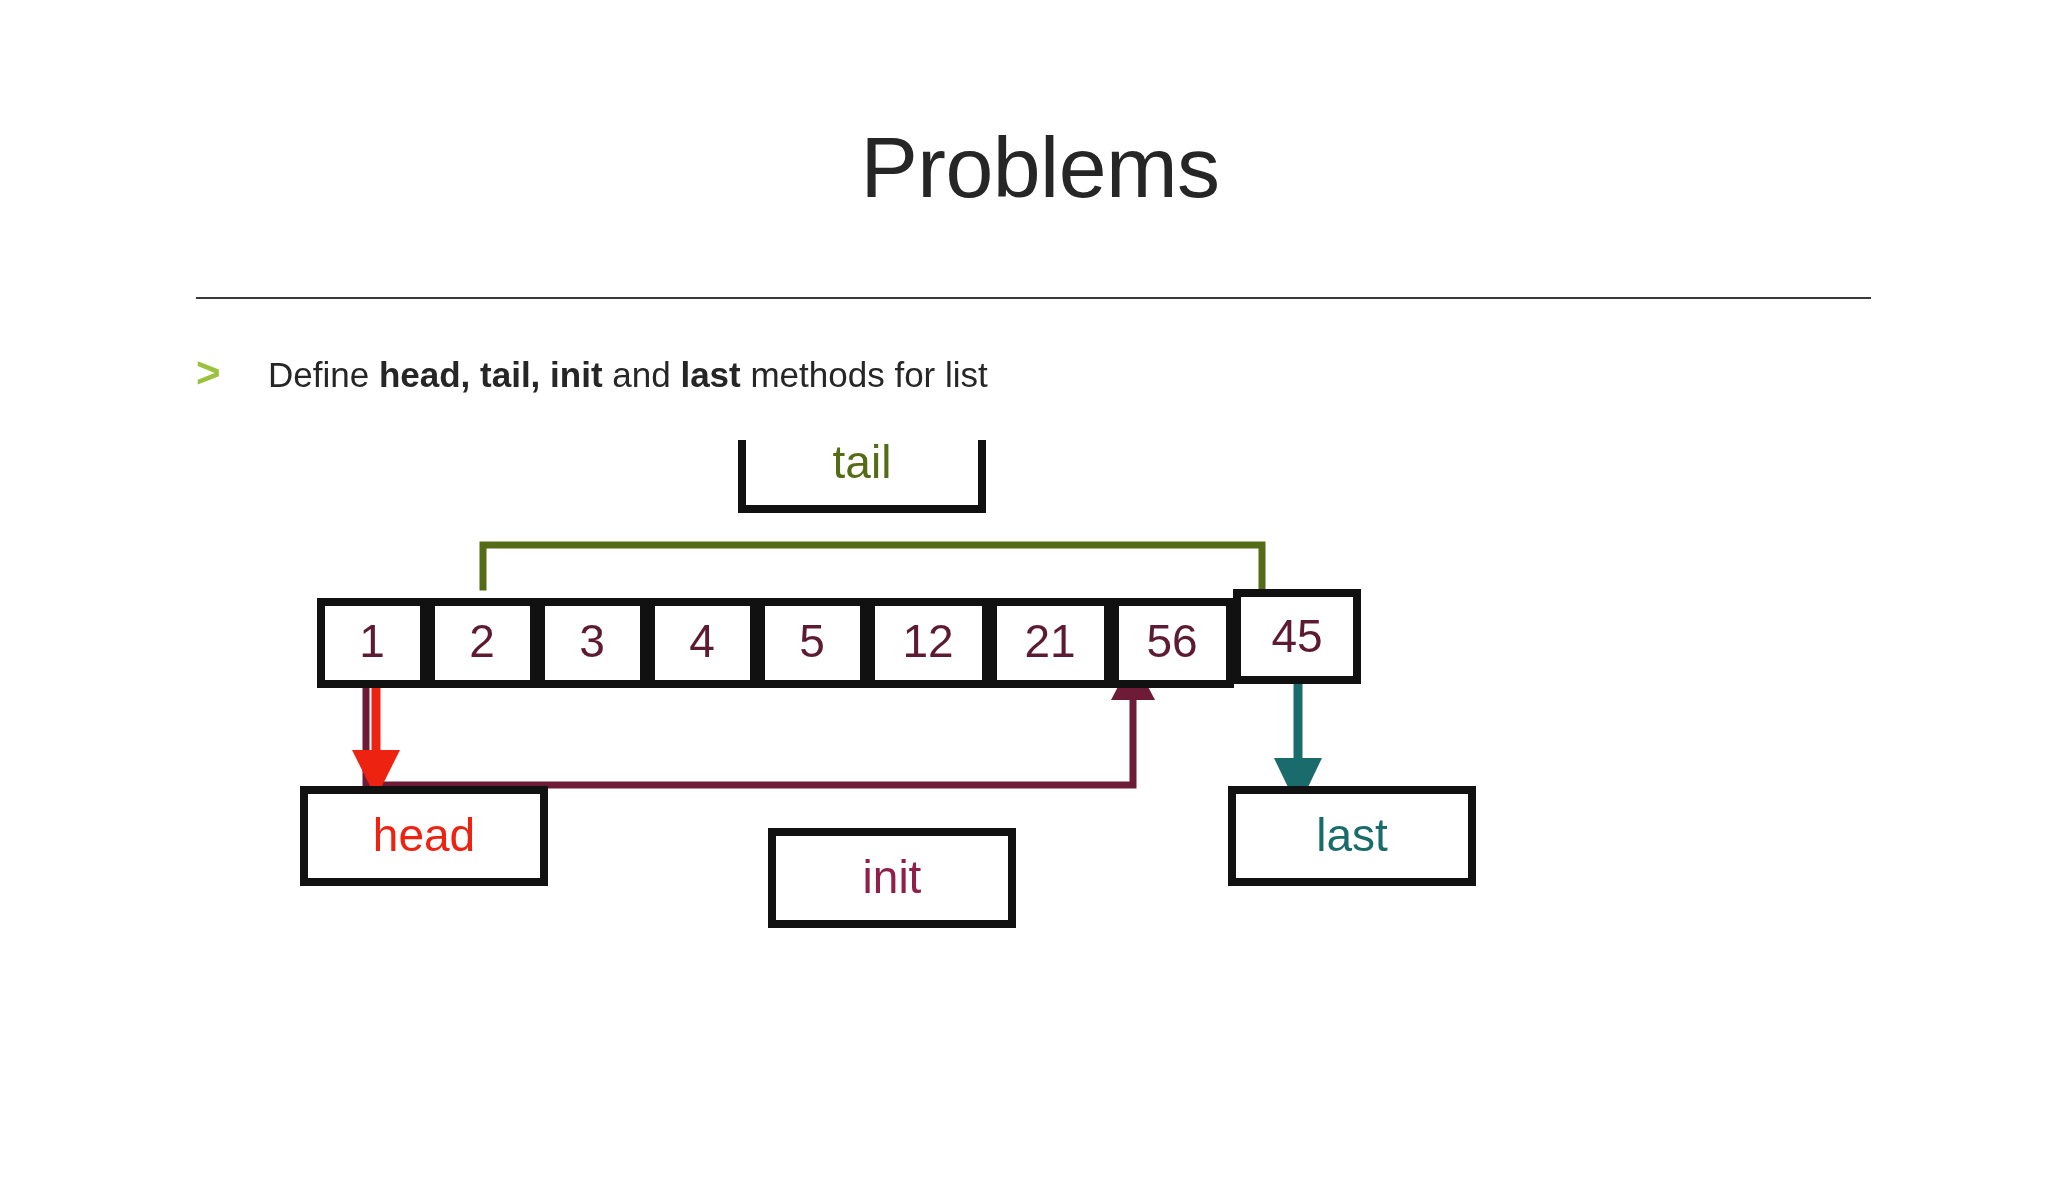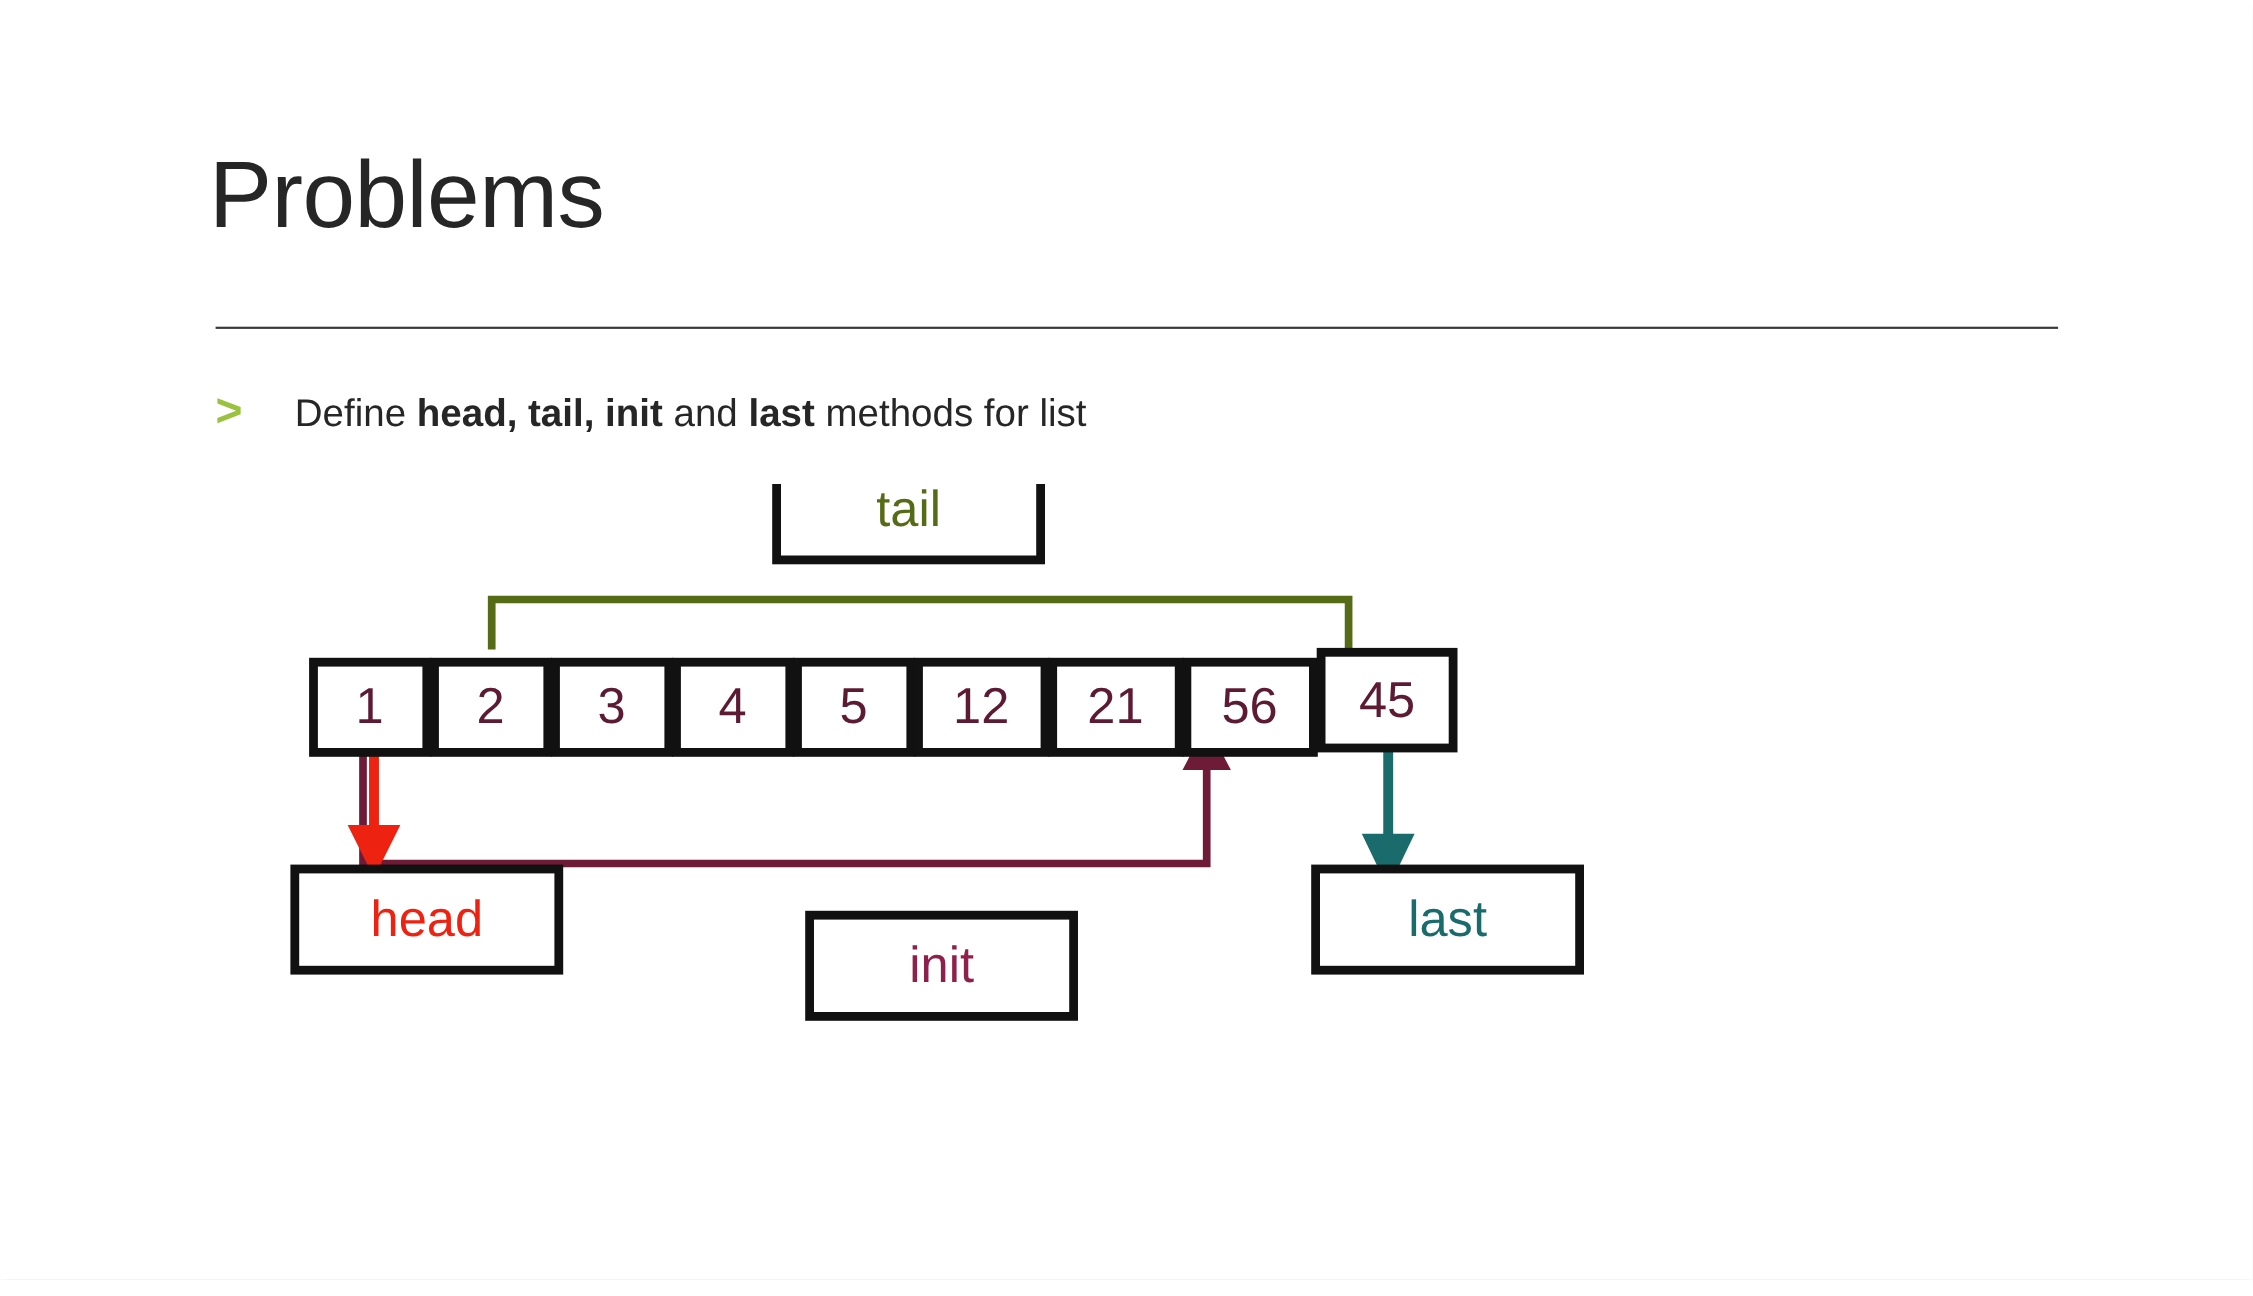--- a/index.html
+++ b/index.html
@@ -29,22 +29,23 @@
     top: 1163px;
     width: 2048px;
     height: 15px;
     background: #ffffff;
   }
 
   
   #title-area {
     position: absolute;
     left: 190px;
-    top: 134px;
+    top: 124px;
     width: 1700px;
+    text-align: center;
   }
   #page-title {
     font-size: 86px;
     line-height: 1.0;
     color: #262626;
     font-weight: 400;
     letter-spacing: -0.5px;
     white-space: nowrap;
   }
   #title-rule {
@@ -82,20 +83,21 @@
     font-weight: 700;
   }
 
   
   #diagram {
     position: absolute;
     left: 0;
     top: 440px;
     width: 1737px;
     height: 620px;
+    padding-left: 36px;
   }
   #diagram svg {
     display: block;
   }
 
   .box-label {
     font-family: "Liberation Sans", sans-serif;
     font-size: 46px;
     text-anchor: middle;
     dominant-baseline: middle;

